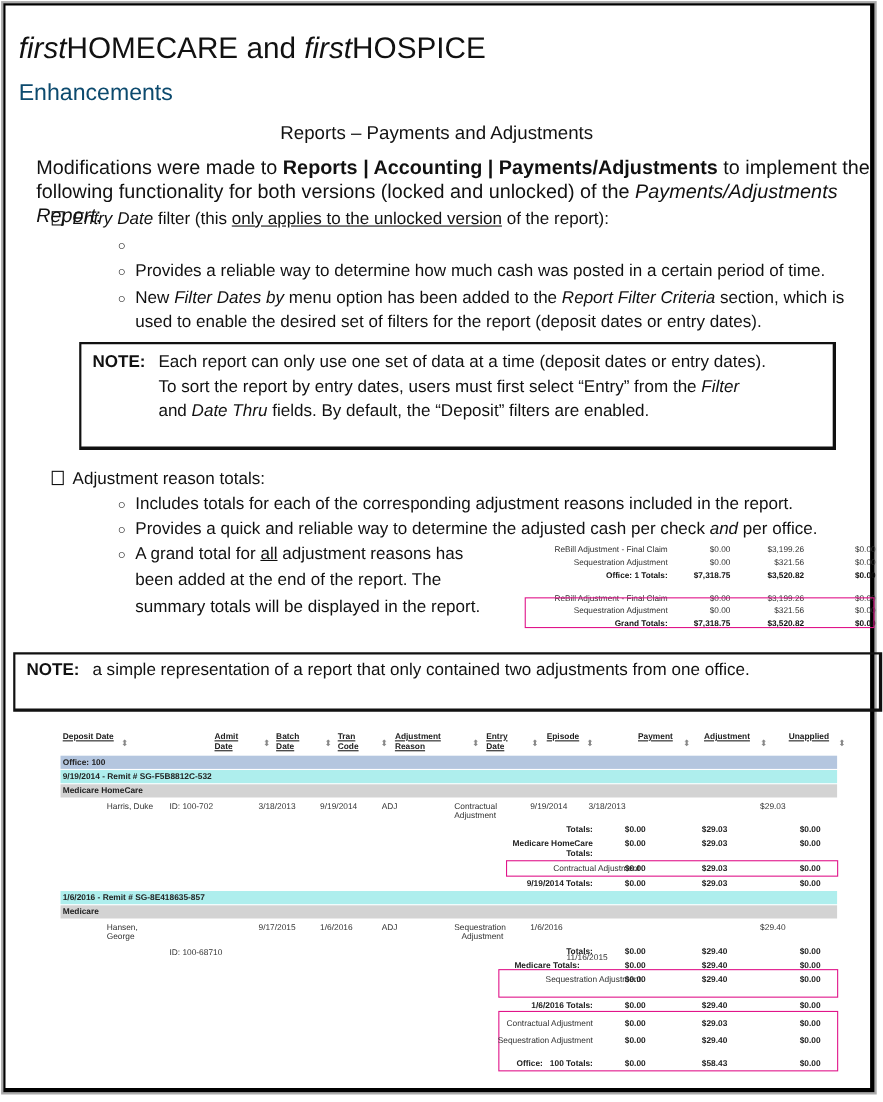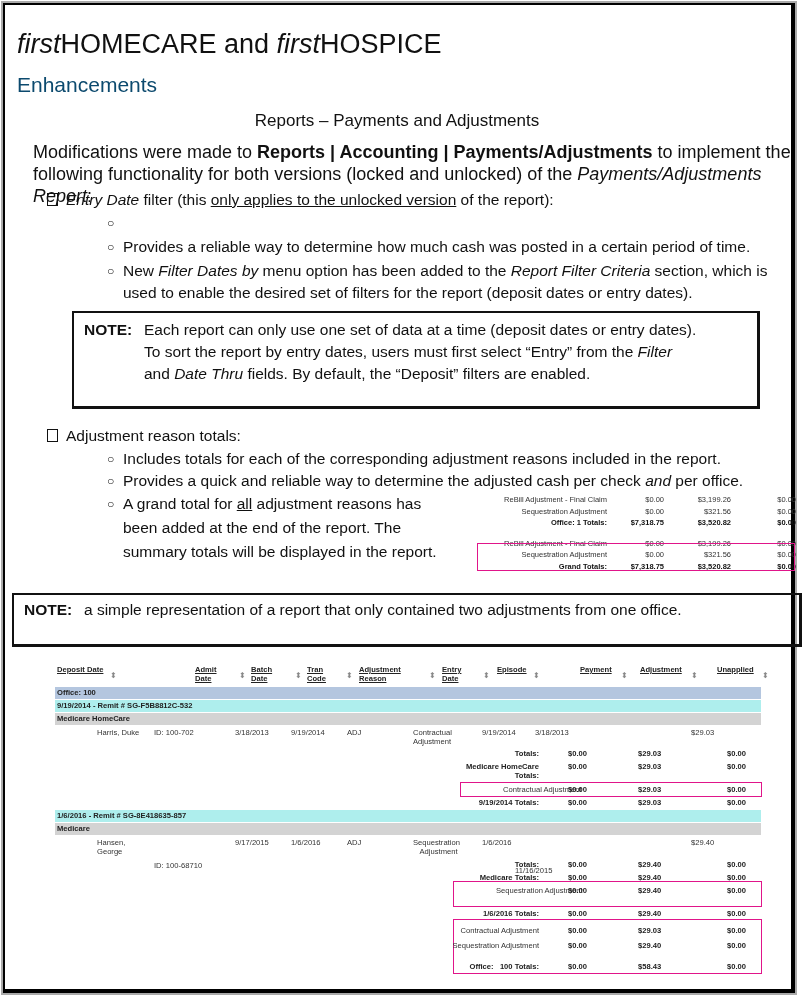--- a/index.html
+++ b/index.html
@@ -196,21 +196,21 @@
     <span class="cell" style="left:318px;top:173px;text-align:center;"><span>Sequestration</span><br>&nbsp;&nbsp;<span>Adjustment</span></span>
     <span class="cell" style="left:387px;top:173px;">1/6/2016</span>
     <span class="cell" style="left:420px;top:173px;margin-top:28px;">11/16/2015</span>
     <span class="cell" style="left:596px;top:173px;">$29.40</span>
 
     <span class="tot ra" style="right:228px;top:195px;">Totals:</span>
     <span class="tot" style="left:513px;top:195px;">$0.00</span>
     <span class="tot" style="left:583px;top:195px;">$29.40</span>
     <span class="tot" style="left:672px;top:195px;">$0.00</span>
 
-    <span class="tot ra" style="right:228px;top:208px;">Medicare Totals:</span>
+    <span class="tot ra" style="right:240px;top:208px;">Medicare Totals:</span>
     <span class="tot" style="left:513px;top:208px;">$0.00</span>
     <span class="tot" style="left:583px;top:208px;">$29.40</span>
     <span class="tot" style="left:672px;top:208px;">$0.00</span>
 
     <div class="pinkbox" style="left:398px;top:216px;width:309px;height:26px;"></div>
     <span class="cell" style="left:401px;top:221px;">Sequestration Adjustment</span>
     <span class="tot" style="left:513px;top:221px;">$0.00</span>
     <span class="tot" style="left:583px;top:221px;">$29.40</span>
     <span class="tot" style="left:672px;top:221px;">$0.00</span>
 

